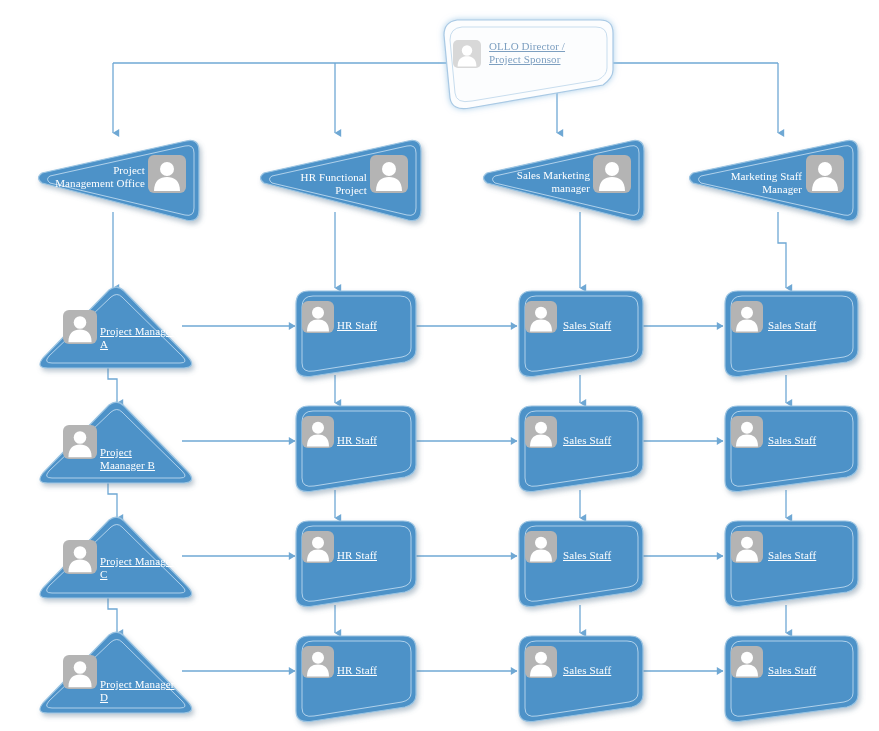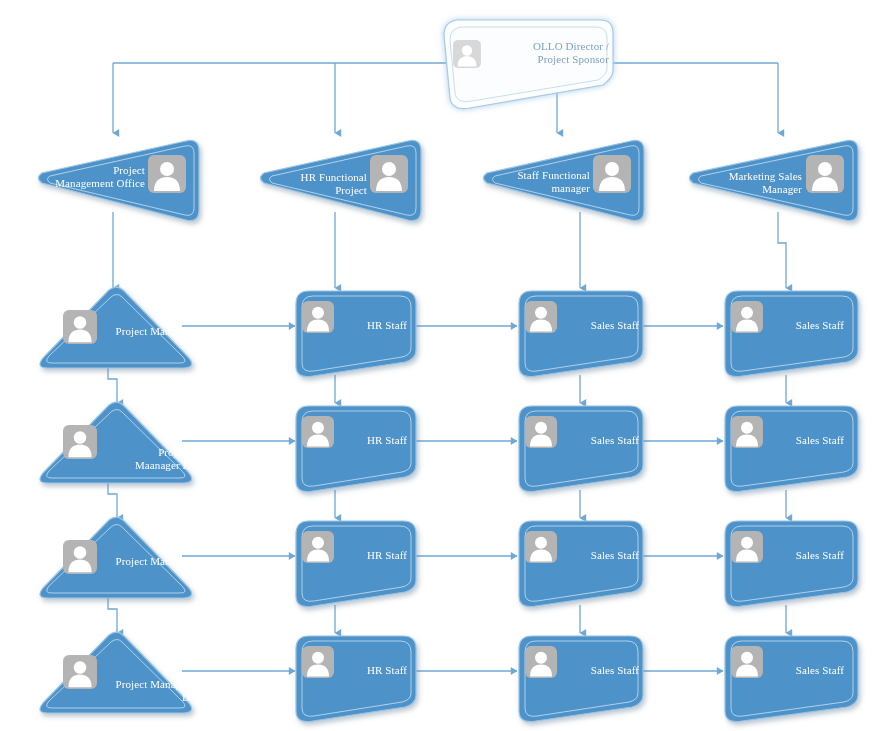--- a/index.html
+++ b/index.html
@@ -31,21 +31,21 @@
     font-size: 11px;
     line-height: 13px;
     white-space: pre-line;
     pointer-events: none;
     letter-spacing: 0.1px;
   }
   .node-label.dark {
     color: #7d9fc0;
   }
   .lbl-right { text-align: right; }
-  .lbl-left  { text-align: right;  }
+  .lbl-left  { text-align: left; text-decoration: underline;  }
 </style>
 </head>
 <body>
 
 <div id="chart-root">
 
   <svg id="chart-svg" viewBox="0 0 879 731" xmlns="http://www.w3.org/2000/svg">
     <defs>
       <marker id="arrowDown" markerWidth="9" markerHeight="9" refX="4.5" refY="7.4" orient="auto" markerUnits="userSpaceOnUse">
         <path d="M0.6,1.2 L8.4,1.2 L4.5,7.8 Z" fill="#6FA8D4"></path>
@@ -317,23 +317,23 @@
     </g>
   </svg>
 
   <div class="node-label dark lbl-left" style="left:489px; top:40px; width:120px;">OLLO Director /
 Project Sponsor</div>
 
   <div class="node-label lbl-right" style="left:50px; top:164px; width:95px;">Project
 Management Office</div>
   <div class="node-label lbl-right" style="left:275px; top:171px; width:92px;">HR Functional
 Project</div>
-  <div class="node-label lbl-right" style="left:496px; top:169px; width:94px;">Staff Functional
+  <div class="node-label lbl-right" style="left:496px; top:169px; width:94px;">Sales Marketing
 manager</div>
-  <div class="node-label lbl-right" style="left:708px; top:170px; width:94px;">Marketing Sales
+  <div class="node-label lbl-right" style="left:708px; top:170px; width:94px;">Marketing Staff
 Manager</div>
 
   <div class="node-label lbl-left" style="left:100px; top:325px; width:90px;">Project Manager
 A</div>
   <div class="node-label lbl-left" style="left:100px; top:446px; width:90px;">Project
 Maanager B</div>
   <div class="node-label lbl-left" style="left:100px; top:555px; width:90px;">Project Manager
 C</div>
   <div class="node-label lbl-left" style="left:100px; top:678px; width:90px;">Project Manager
 D</div>

